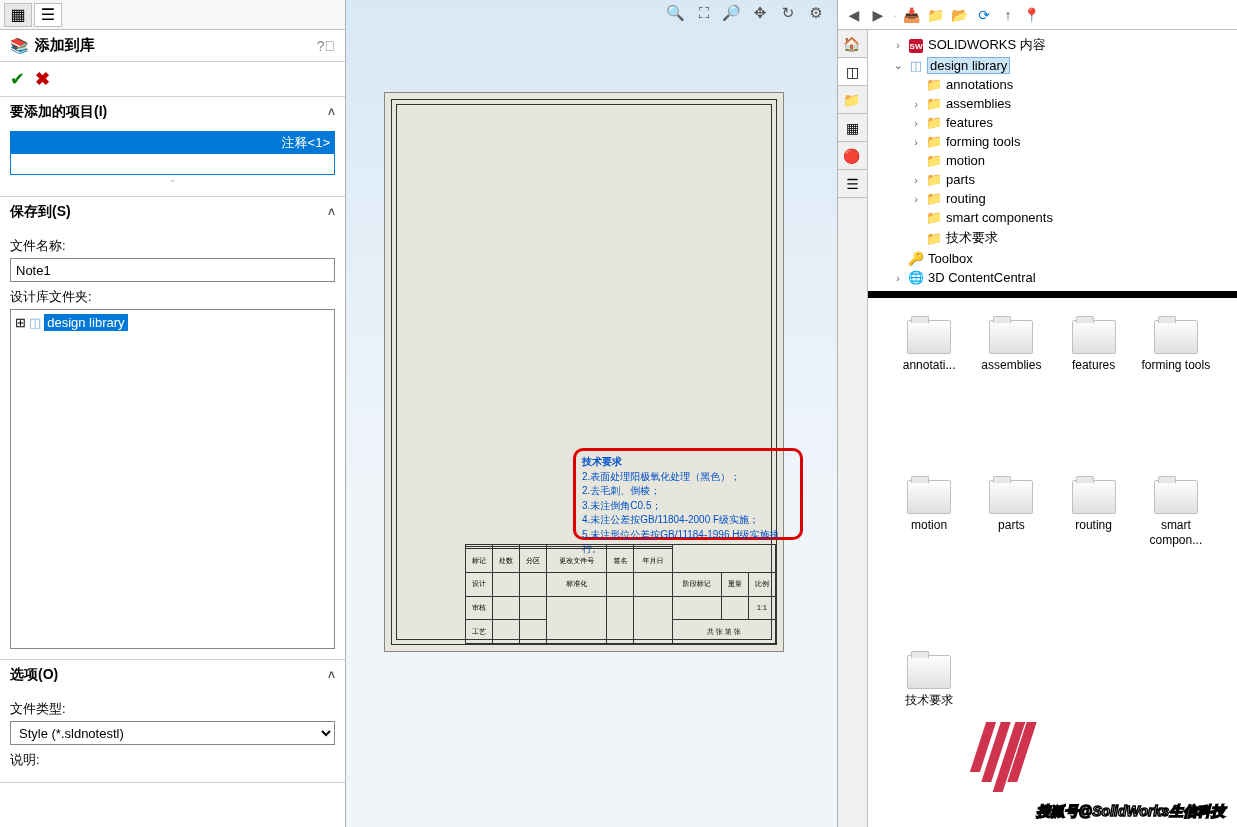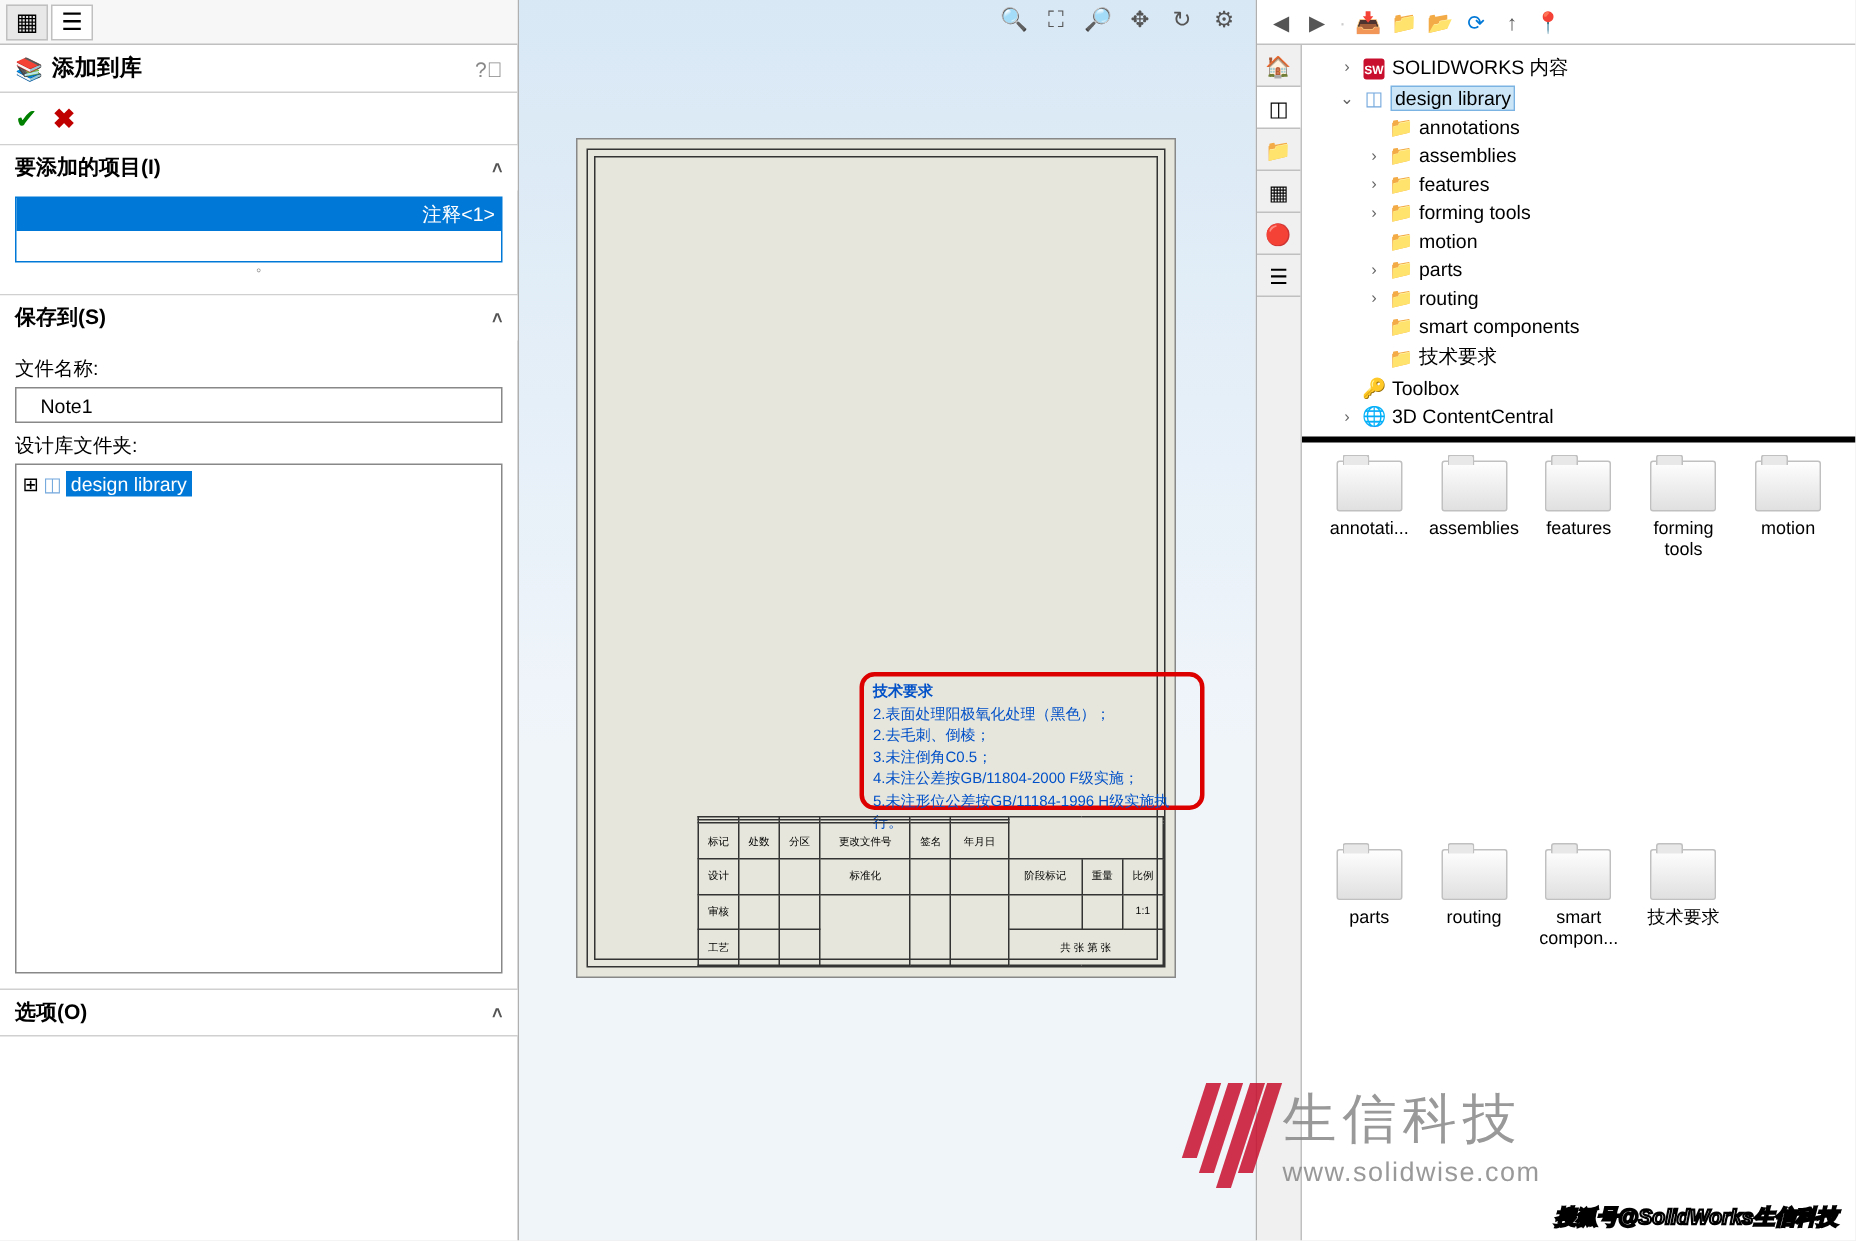--- a/index.html
+++ b/index.html
@@ -18,21 +18,21 @@
 .cross { color:#c00000; font-size:18px; cursor:pointer; font-weight:bold; }
 
 .section { border-bottom: 1px solid #d0d0d0; }
 .section-header { display:flex; align-items:center; justify-content:space-between; padding: 6px 10px; background:#fff; font-weight:bold; font-size:14px; cursor:pointer; }
 .section-header .chev { font-size:12px; color:#555; }
 .section-body { padding: 4px 10px 10px 10px; }
 .listbox { border:1px solid #0078d7; background:#fff; height:44px; width:100%; font-size:13px; }
 .listbox .selected { background:#0078d7; color:#fff; padding:2px 4px;text-align:right; }
 .resizer { text-align:center; color:#888; font-size:10px; }
 .label { font-size:13px; margin: 6px 0 3px 0; }
-.textinput { width:100%; border:1px solid #888; padding:3px 16px; font-size:13px; height:24px; }
+.textinput { width:100%; border:1px solid #888; padding:3px 5px; font-size:13px; height:24px; }
 .treebox { border:1px solid #888; height:340px; width:100%; background:#fff; padding:4px; font-size:13px; overflow:auto; }
 .tree-row { display:flex; align-items:center; gap:3px; }
 .tree-row .sel { background:#0078d7; color:#fff; padding:1px 3px; }
 .select { width:100%; border:1px solid #888; height:24px; font-size:13px; padding:0 4px; background:#fff; }
 
 
 .center { flex:1; background: linear-gradient(180deg,#d8e8f5 0%,#f0f5fa 60%); position:relative; overflow:hidden; }
 .top-toolbar { position:absolute; top:2px; right:10px; display:flex; gap:6px; }
 .top-toolbar .tbtn { width:22px; height:22px; display:flex; align-items:center; justify-content:center; color:#555; cursor:pointer; font-size:15px; }
 .drawing-sheet { position:absolute; left:38px; top:92px; width:400px; height:560px; background:#e6e6dc; border:1px solid #888; }
@@ -53,21 +53,21 @@
 .side-tab { height:28px; display:flex; align-items:center; justify-content:center; border-bottom:1px solid #c0c0c0; cursor:pointer; font-size:14px; }
 .side-tab.active { background:#fff; }
 .tree-area { flex:1; display:flex; flex-direction:column; }
 .tree { padding:4px 6px; font-size:13px; overflow:auto; }
 .tree-item { display:flex; align-items:center; gap:4px; padding:2px 0; cursor:pointer; }
 .tree-item .exp { width:12px; text-align:center; color:#666; font-size:11px; }
 .tree-item .ico { width:16px; text-align:center; }
 .tree-item.sel .txt { background:#cde6f7; outline:1px solid #7bb4e3; padding:0 2px; }
 .indent1 { padding-left:18px; }
 .indent2 { padding-left:36px; }
-.folder-grid { border-top:4px solid #000000; padding:12px; display:grid; grid-template-columns:repeat(5,1fr); gap:10px 4px; overflow:auto; flex:1; }
+.folder-grid { border-top:7px solid #000000; padding:22px; display:grid; grid-template-columns:repeat(4,1fr); gap:10px 4px; overflow:auto; flex:1; }
 .folder-item { display:flex; flex-direction:column; align-items:center; gap:4px; cursor:pointer; }
 .folder-icon { width:44px; height:34px; background:linear-gradient(#fefefe,#e0e0e0); border:1px solid #c0c0c0; border-radius:2px; position:relative; }
 .folder-icon::before { content:""; position:absolute; top:-5px; left:3px; width:16px; height:6px; background:#e8e8e8; border:1px solid #c0c0c0; border-bottom:none; border-radius:2px 2px 0 0; }
 .folder-label { font-size:12px; text-align:center; max-width:78px; line-height:1.2; }
 
 .watermark { position:absolute; right:210px; bottom:35px; display:flex; align-items:center; gap:10px; opacity:0.85; pointer-events:none; }
 .wm-logo { display:flex; gap:3px; }
 .wm-bar { width:10px; background:#c8102e; transform:skewX(-18deg); }
 .wm-text { color:#888; }
 .wm-text .cn { font-size:36px; letter-spacing:4px; }
@@ -129,20 +129,27 @@
           <span class="sel">design library</span>
         </div>
       </div>
     </div>
   </div>
 
   <div class="section">
     <div class="section-header">
       <span>选项(O)</span>
       <span class="chev">˄</span>
+    </div>
+    <div class="section-body">
+      <div class="label">文件类型:</div>
+      <select class="select">
+        <option>Style (*.sldnotestl)</option>
+      </select>
+      <div class="label">说明:</div>
     </div>
   </div>
 </div>
 
 <div class="center">
   <div class="top-toolbar">
     <div class="tbtn">🔍</div>
     <div class="tbtn">⛶</div>
     <div class="tbtn">🔎</div>
     <div class="tbtn">✥</div>
@@ -356,18 +363,14 @@
   </div>
 </div>
 
 <div class="watermark">
   <div class="wm-logo">
     <div class="wm-bar" style="height:50px"></div>
     <div class="wm-bar" style="height:60px"></div>
     <div class="wm-bar" style="height:70px"></div>
     <div class="wm-bar" style="height:60px"></div>
   </div>
-  <div class="wm-text">
-    <div class="cn">生信科技</div>
-    <div class="en">www.solidwise.com</div>
-  </div>
 </div>
 <div class="credit">搜狐号@SolidWorks生信科技</div>
 
 </body></html>

